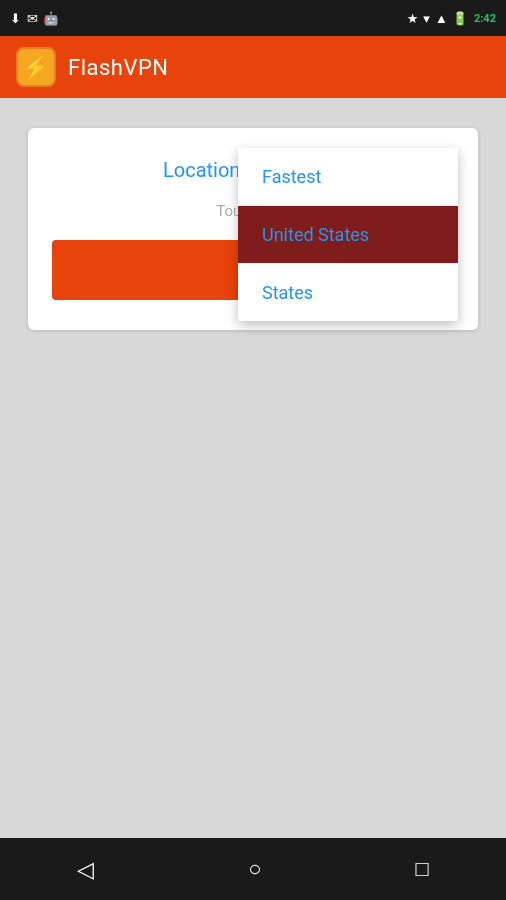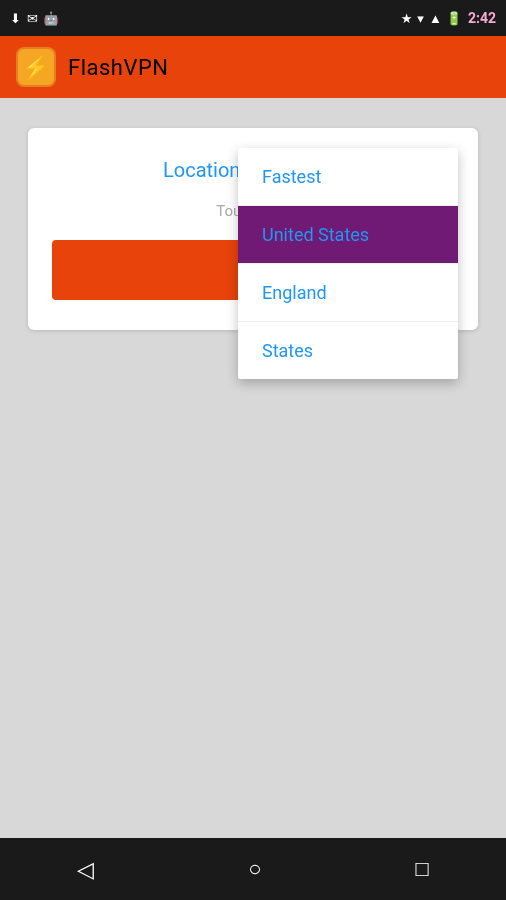--- a/index.html
+++ b/index.html
@@ -31,22 +31,22 @@
     .status-bar-right {
       display: flex;
       align-items: center;
       gap: 5px;
     }
     .status-icon {
       color: white;
       font-size: 13px;
     }
     .status-time {
-      color: #f9a8d4;
-      font-size: 14px;
+      color: #22c55e;
+      font-size: 11px;
       font-weight: bold;
     }
 
     
     .app-bar {
       width: 100%;
       height: 62px;
       background: #e8430a;
       display: flex;
       align-items: center;
@@ -60,21 +60,21 @@
       border-radius: 8px;
       display: flex;
       align-items: center;
       justify-content: center;
       font-size: 22px;
       font-weight: bold;
       color: #c0392b;
       border: 2px solid #e67e22;
     }
     .app-title {
-      color: #000000;
+      color: #ffffff;
       font-size: 22px;
       font-weight: 400;
       letter-spacing: 0.5px;
     }
 
     
     .main-content {
       width: 100%;
       padding: 30px 28px;
     }
@@ -144,21 +144,21 @@
       padding: 18px 24px;
       color: #2196F3;
       font-size: 18px;
       cursor: pointer;
       border-bottom: 1px solid #f0f0f0;
     }
     .dropdown-item:last-child {
       border-bottom: none;
     }
     .dropdown-item.selected {
-      background: #701a75;
+      background: #7f1d1d;
     }
 
     
     .bottom-nav {
       position: absolute;
       bottom: 0;
       left: 0;
       width: 100%;
       height: 62px;
       background: #1a1a1a;
@@ -215,23 +215,20 @@
 
     
     <div class="dropdown-menu">
       <div class="dropdown-item">
         <span>Fastest</span>
       </div>
       <div class="dropdown-item selected">
         <span>United States</span>
       </div>
       <div class="dropdown-item">
-        <span>England</span>
-      </div>
-      <div class="dropdown-item">
         <span>States</span>
       </div>
     </div>
 
   </div>
 </div>
 
 <div class="bottom-nav">
   <span class="nav-icon">◁</span>
   <span class="nav-icon">○</span>

